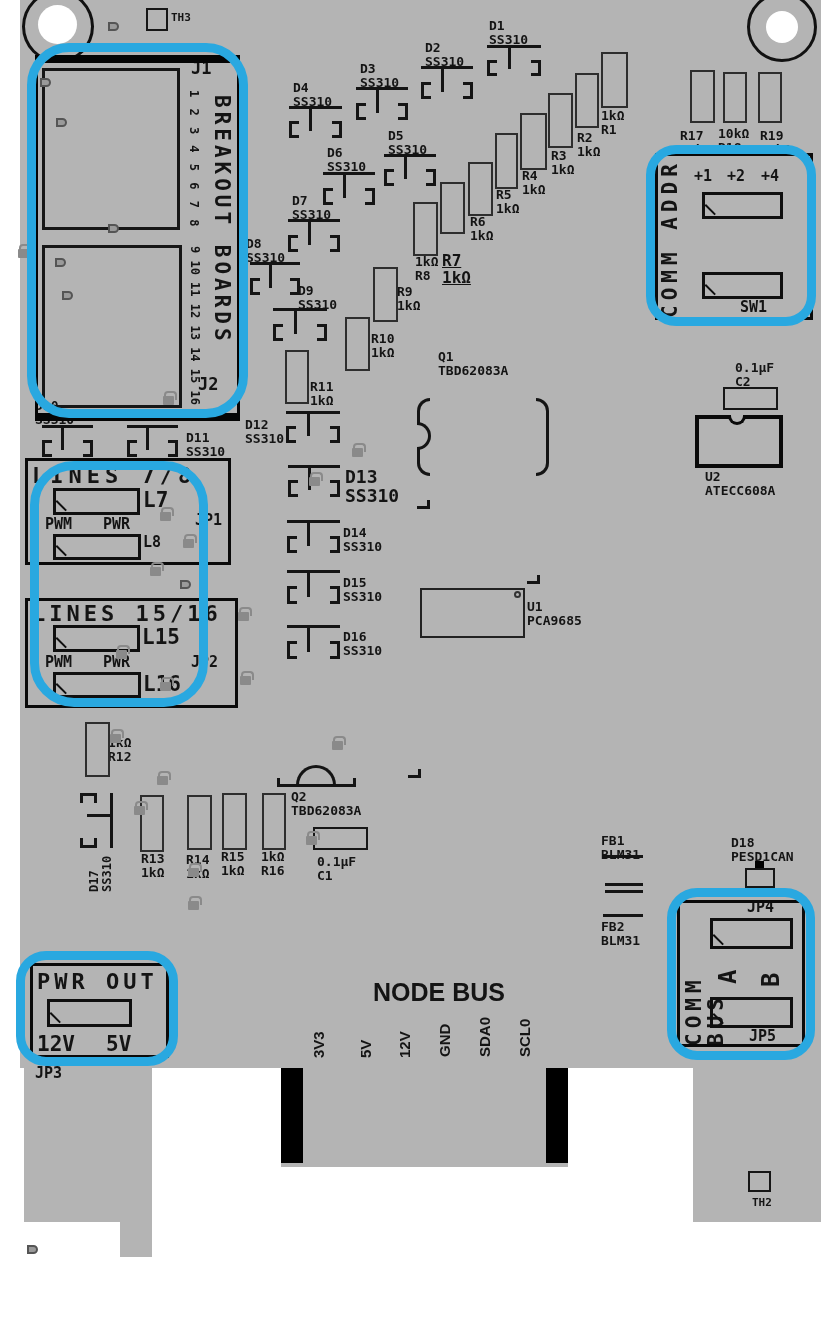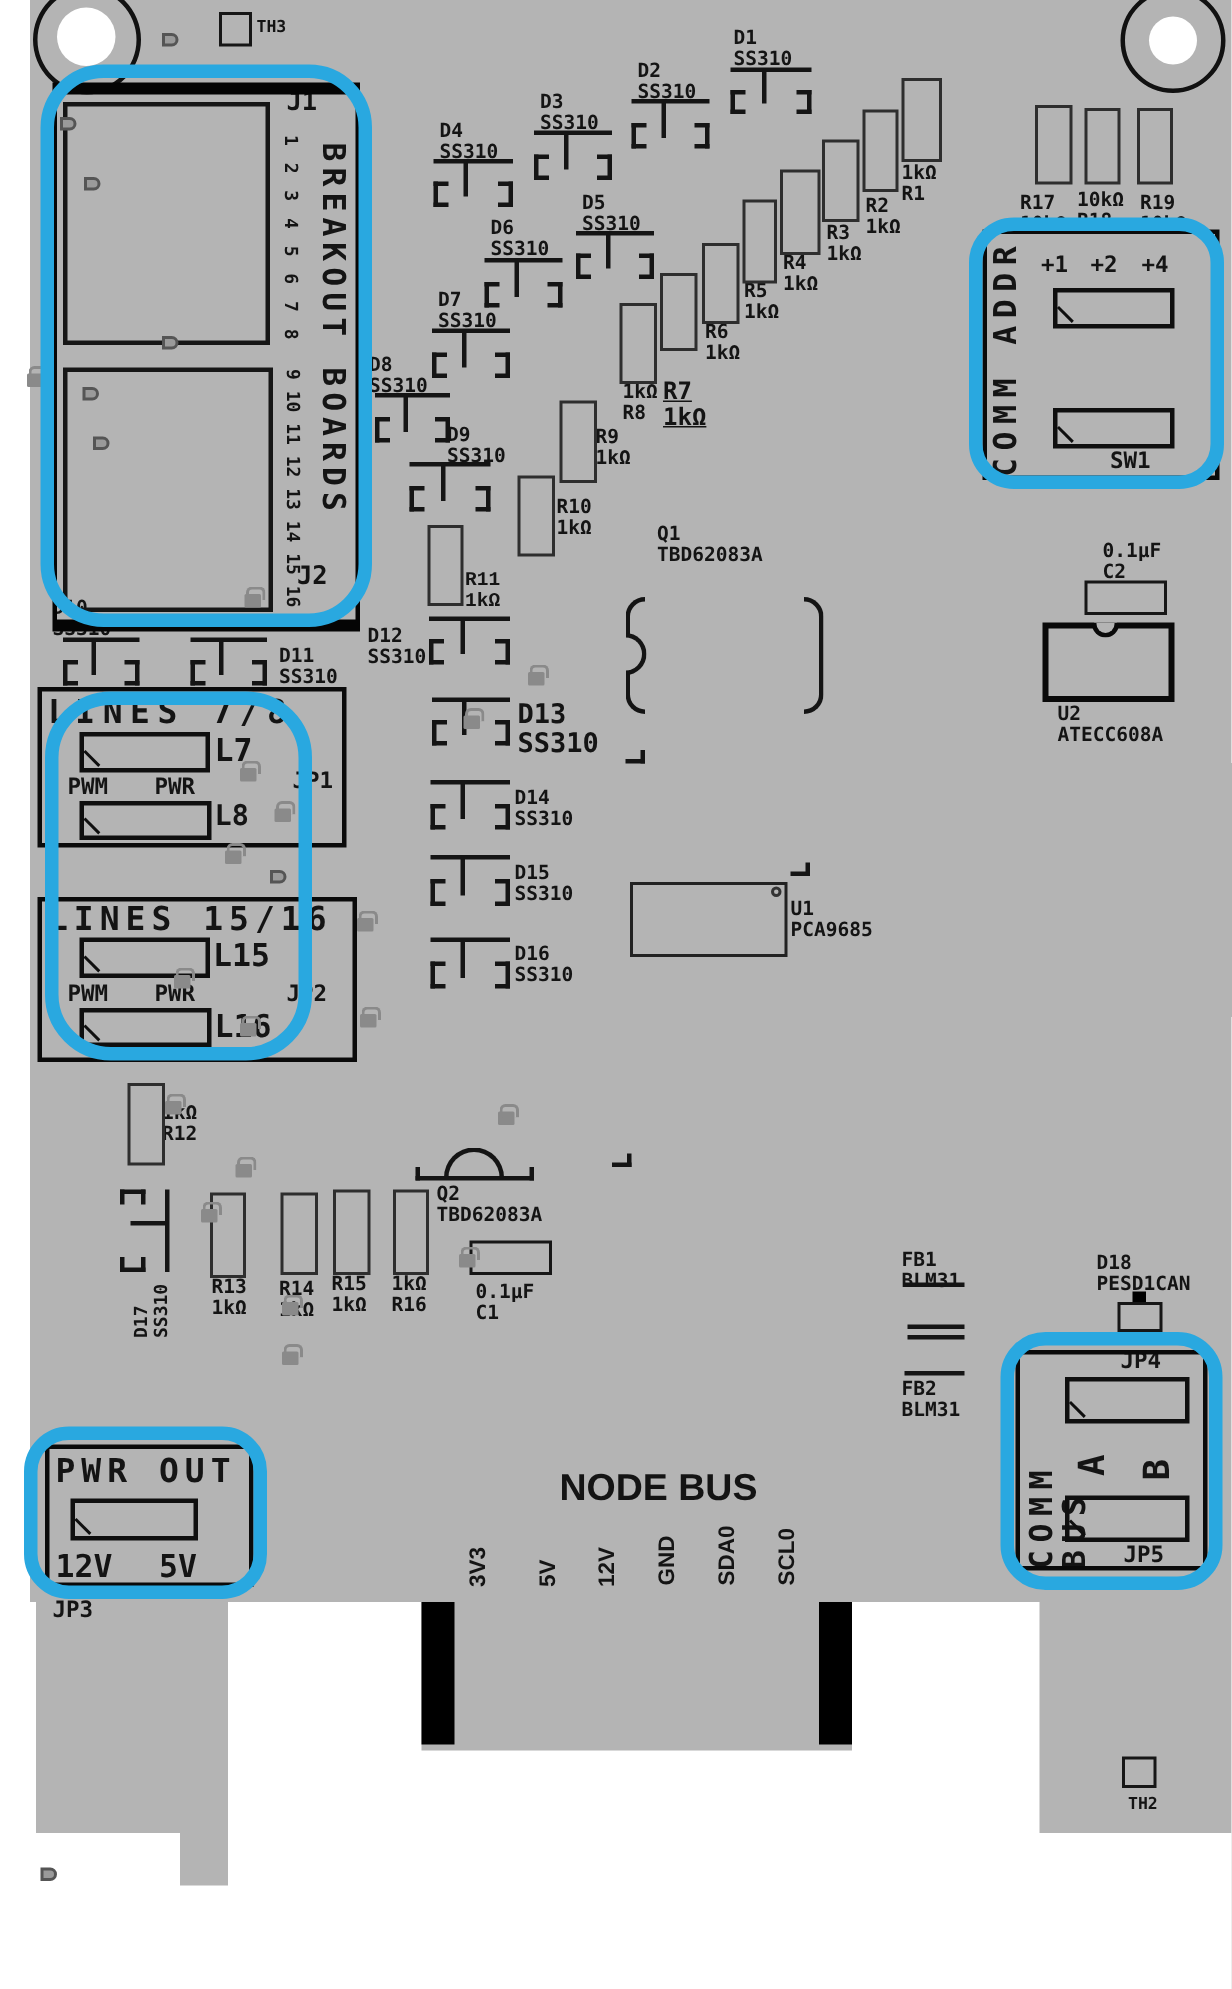--- a/index.html
+++ b/index.html
@@ -161,21 +161,21 @@
     <div class="lbl" style="left: 470px; top: 215px; font-size: 13px;">R6
 1kΩ</div>
     <div class="lbl" style="left: 442px; top: 253px; font-size: 16px; text-decoration: underline;">R7
 1kΩ</div>
     <div class="lbl" style="left: 415px; top: 255px; font-size: 13px;">1kΩ
 R8</div>
     <div class="lbl" style="left: 397px; top: 285px; font-size: 13px;">R9
 1kΩ</div>
     <div class="lbl" style="left: 371px; top: 332px; font-size: 13px;">R10
 1kΩ</div>
-    <div class="lbl" style="left: 310px; top: 380px; font-size: 13px; font-family: Liberation Mono, monospace;">R11
+    <div class="lbl" style="left: 310px; top: 380px; font-size: 13px;">R11
 1kΩ</div>
     <div class="lbl" style="left: 108px; top: 736px; font-size: 13px;">1kΩ
 R12</div>
     <div class="lbl" style="left: 141px; top: 852px; font-size: 13px;">R13
 1kΩ</div>
     <div class="lbl" style="left: 186px; top: 853px; font-size: 13px;">R14
 1kΩ</div>
     <div class="lbl" style="left: 221px; top: 850px; font-size: 13px;">R15
 1kΩ</div>
     <div class="lbl" style="left: 261px; top: 850px; font-size: 13px;">1kΩ
@@ -212,21 +212,21 @@
     <div class="lbl" style="left: 727px; top: 169px; font-size: 15px;">+2</div>
     <div class="lbl" style="left: 761px; top: 169px; font-size: 15px;">+4</div>
     <div class="lbl" style="left: 740px; top: 300px; font-size: 15px;">SW1</div>
     <div class="lbl" style="left: 683px; top: 1046px; font-size: 21px; transform: rotate(-90deg); transform-origin: 0px 0px; letter-spacing: 5px;">COMM BUS</div>
     <div class="lbl" style="left: 747px; top: 900px; font-size: 15px;">JP4</div>
     <div class="lbl" style="left: 749px; top: 1029px; font-size: 15px;">JP5</div>
     <div class="lbl" style="left: 716px; top: 984px; font-size: 24px; transform: rotate(-90deg); transform-origin: 0px 0px;">A</div>
     <div class="lbl" style="left: 759px; top: 987px; font-size: 24px; transform: rotate(-90deg); transform-origin: 0px 0px;">B</div>
     <div class="lbl" style="left: 32px; top: 464px; font-size: 22px; letter-spacing: 5px;">LINES 7/8</div>
     <div class="lbl" style="left: 143px; top: 489px; font-size: 21px;">L7</div>
-    <div class="lbl" style="left: 143px; top: 535px; font-size: 19px;">L8</div>
+    <div class="lbl" style="left: 143px; top: 535px; font-size: 15px;">L8</div>
     <div class="lbl" style="left: 45px; top: 517px; font-size: 15px;">PWM</div>
     <div class="lbl" style="left: 103px; top: 517px; font-size: 15px;">PWR</div>
     <div class="lbl" style="left: 195px; top: 513px; font-size: 15px;">JP1</div>
     <div class="lbl" style="left: 32px; top: 602px; font-size: 22px; letter-spacing: 4px;">LINES 15/16</div>
     <div class="lbl" style="left: 142px; top: 626px; font-size: 21px;">L15</div>
     <div class="lbl" style="left: 143px; top: 673px; font-size: 21px;">L16</div>
     <div class="lbl" style="left: 45px; top: 655px; font-size: 15px;">PWM</div>
     <div class="lbl" style="left: 103px; top: 655px; font-size: 15px;">PWR</div>
     <div class="lbl" style="left: 191px; top: 655px; font-size: 15px;">JP2</div>
     <div class="lbl" style="left: 37px; top: 970px; font-size: 22px; letter-spacing: 4px;">PWR OUT</div>

